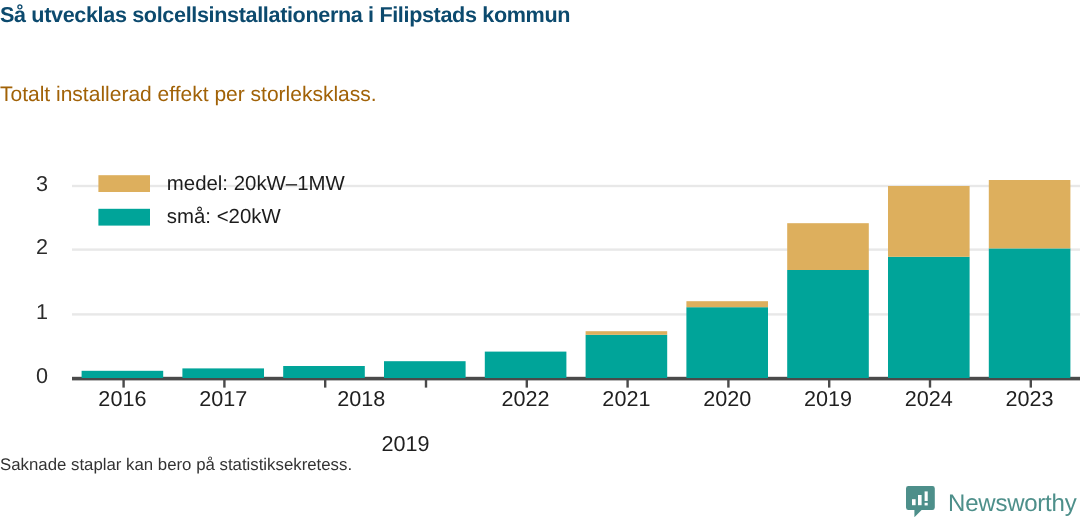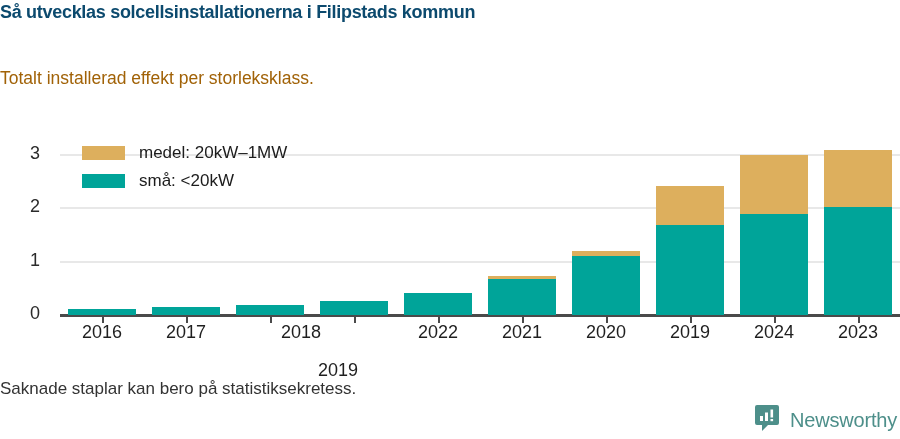--- a/index.html
+++ b/index.html
@@ -135,21 +135,21 @@
   .legend-text {
     font-size: 17px;
     color: #1c1c1c;
     white-space: nowrap;
   }
   
   .footnote {
     position: absolute;
     left: 0px;
     top: 379px;
-    font-size: 17px;
+    font-size: 14px;
     color: #333333;
     white-space: nowrap;
   }
   .brand {
     position: absolute;
     right: 3px;
     top: 404px;
     display: flex;
     align-items: center;
     height: 32px;

